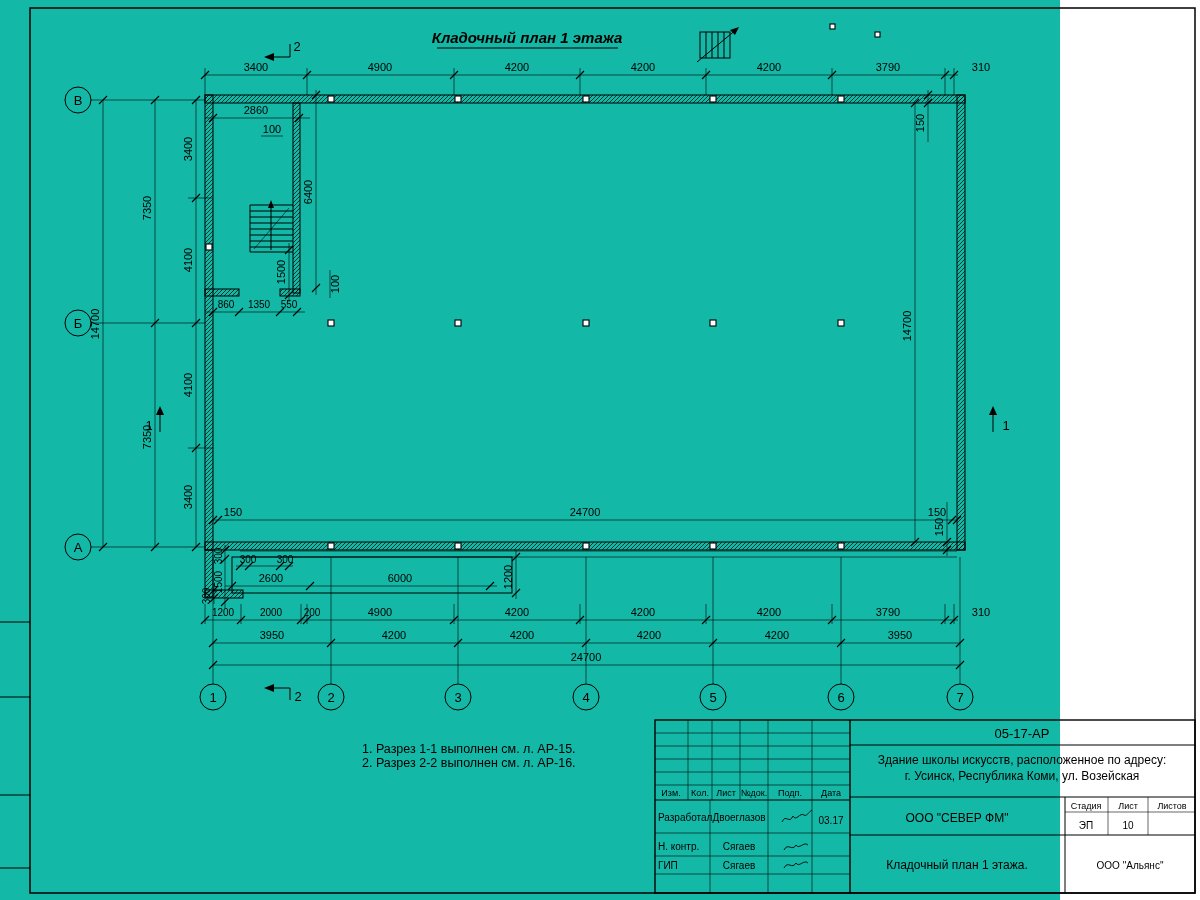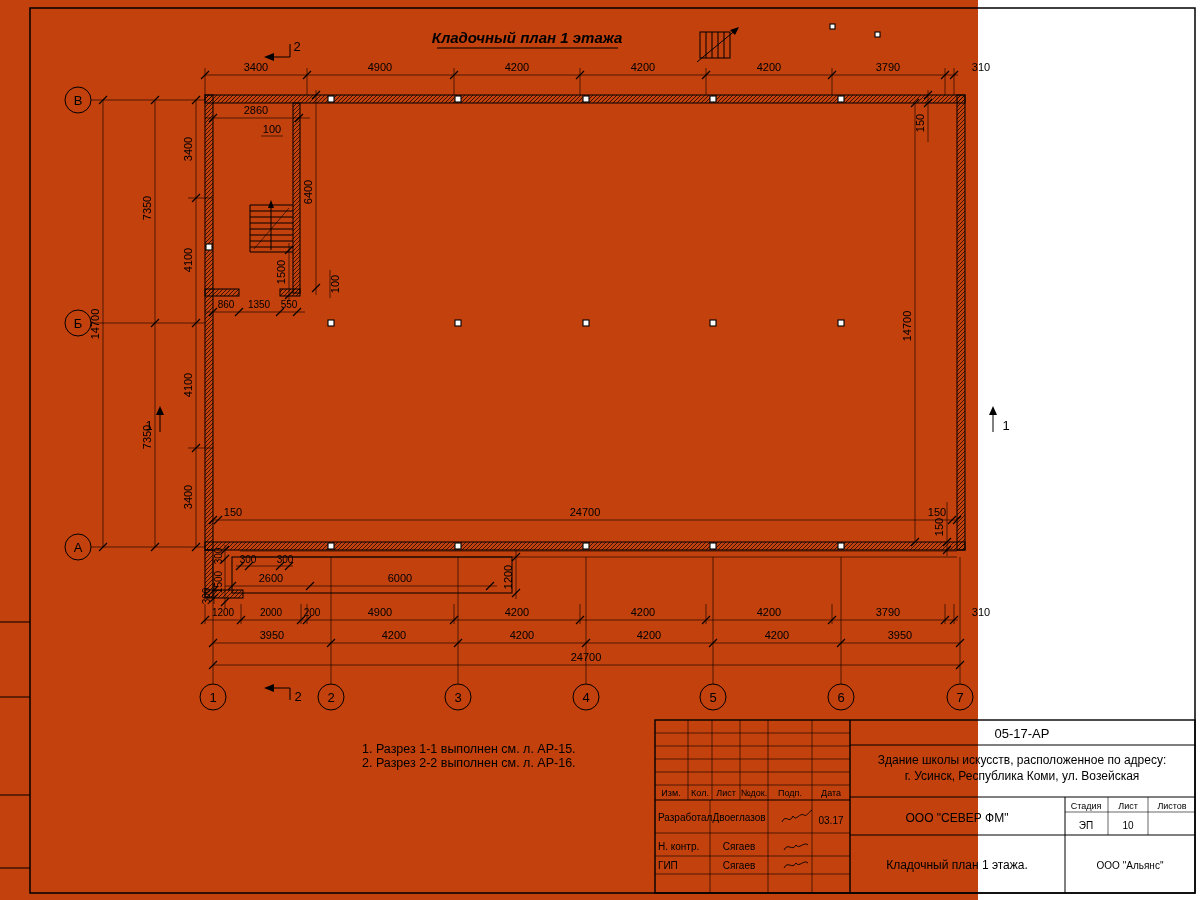--- a/index.html
+++ b/index.html
@@ -1,16 +1,16 @@
 <!DOCTYPE html>
 <html><head>
 <meta charset="utf-8">
 <style>
   html,body { margin:0; padding:0; background:#fff; }
-  .page { width:978px; height:900px; position:relative; background:#c2410c; }
+  .page { width:1060px; height:900px; position:relative; background:#14b8a6; }
   svg { display:block; }
   svg text { font-family:"Liberation Sans", sans-serif; fill:#000; }
   .frame { fill:none; stroke:#000; stroke-width:1.5; }
   .thin  { stroke:#000; stroke-width:0.6; fill:none; }
   .med   { stroke:#000; stroke-width:1; fill:none; }
   .thick { stroke:#000; stroke-width:1.4; fill:none; }
   .wall  { fill:url(#hatch); stroke:#000; stroke-width:1; }
   .col   { fill:#fff; stroke:#000; stroke-width:1.1; }
   .sig   { fill:none; stroke:#000; stroke-width:0.9; }
   .arr   { fill:#000; stroke:none; }

